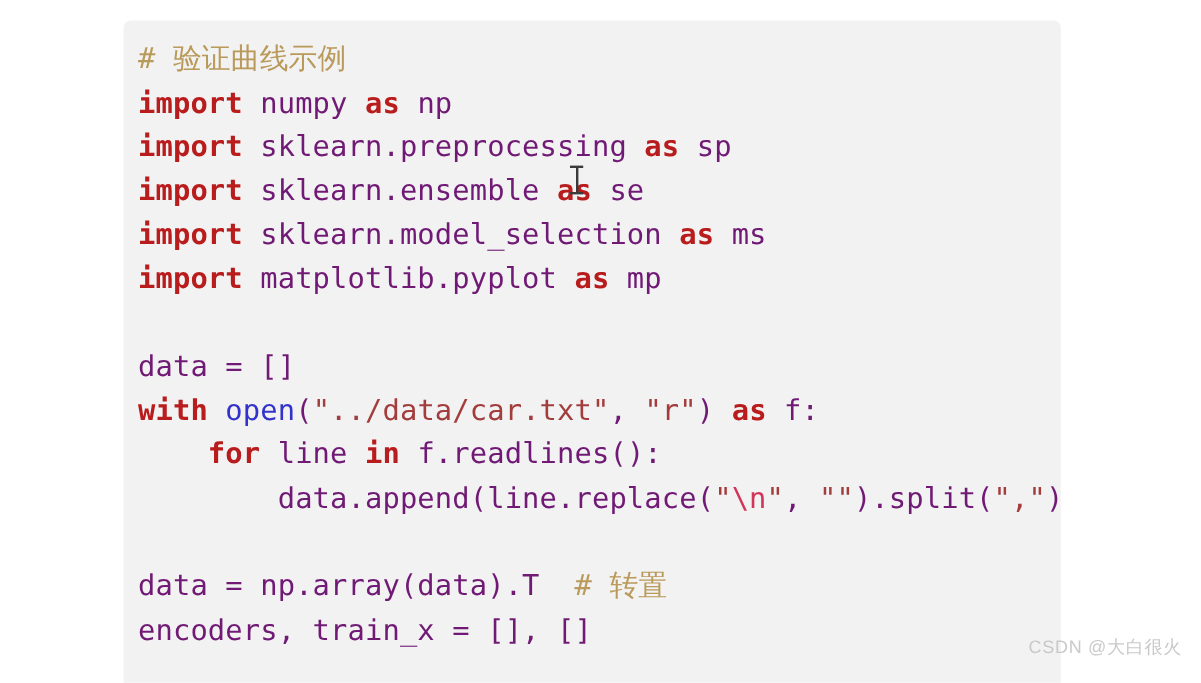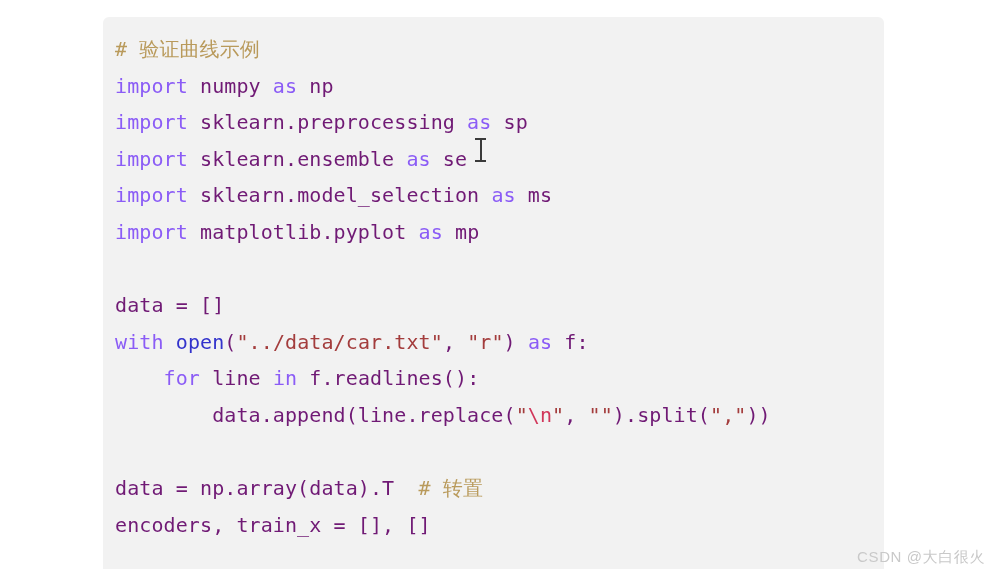--- a/index.html
+++ b/index.html
@@ -26,37 +26,37 @@
     border-radius: 6px;
     box-sizing: border-box;
     padding: 14px 0 0 0;
     overflow: hidden;
   }
 
   #code-listing {
     margin: 0;
     padding: 0 12px;
     font-family: "DejaVu Sans Mono", "Liberation Mono", monospace;
-    font-size: 20px;
+    font-size: 24px;
     line-height: 36.6px;
     white-space: pre;
     color: #202020;
     letter-spacing: 0.1px;
   }
 
   .ln {
     display: block;
     height: 36.6px;
     white-space: pre;
   }
   .ln.blank { color: transparent; }
 
   
   .tok-comment  { color: #b99a5b; }
-  .tok-keyword  { color: #8b5cf6; font-weight: 400; }
+  .tok-keyword  { color: #b91c1c; font-weight: 700; }
   .tok-builtin  { color: #3333cc; }
   .tok-string   { color: #a33c3c; }
   .tok-escape   { color: #d1365a; }
   .tok-plain    { color: #701a75; }
 
   
   #mouse-cursor {
     position: absolute;
     left: 476px;
     top: 138px;
@@ -65,21 +65,21 @@
     pointer-events: none;
   }
   #mouse-cursor .bar   { position:absolute; left:5px; top:2px; width:2px; height:20px; background:#3a3a3a; }
   #mouse-cursor .capT  { position:absolute; left:0;  top:0;   width:11px; height:2px; background:#3a3a3a; }
   #mouse-cursor .capB  { position:absolute; left:0;  top:22px;width:11px; height:2px; background:#3a3a3a; }
 
   
   #watermark {
     position: absolute;
     right: 16px;
-    bottom: 2px;
+    bottom: 20px;
     font-family: "Liberation Sans", sans-serif;
     font-size: 15px;
     color: #c9c9c9;
     letter-spacing: 0.6px;
     white-space: nowrap;
     user-select: none;
   }
 </style>
 </head>
 <body>

